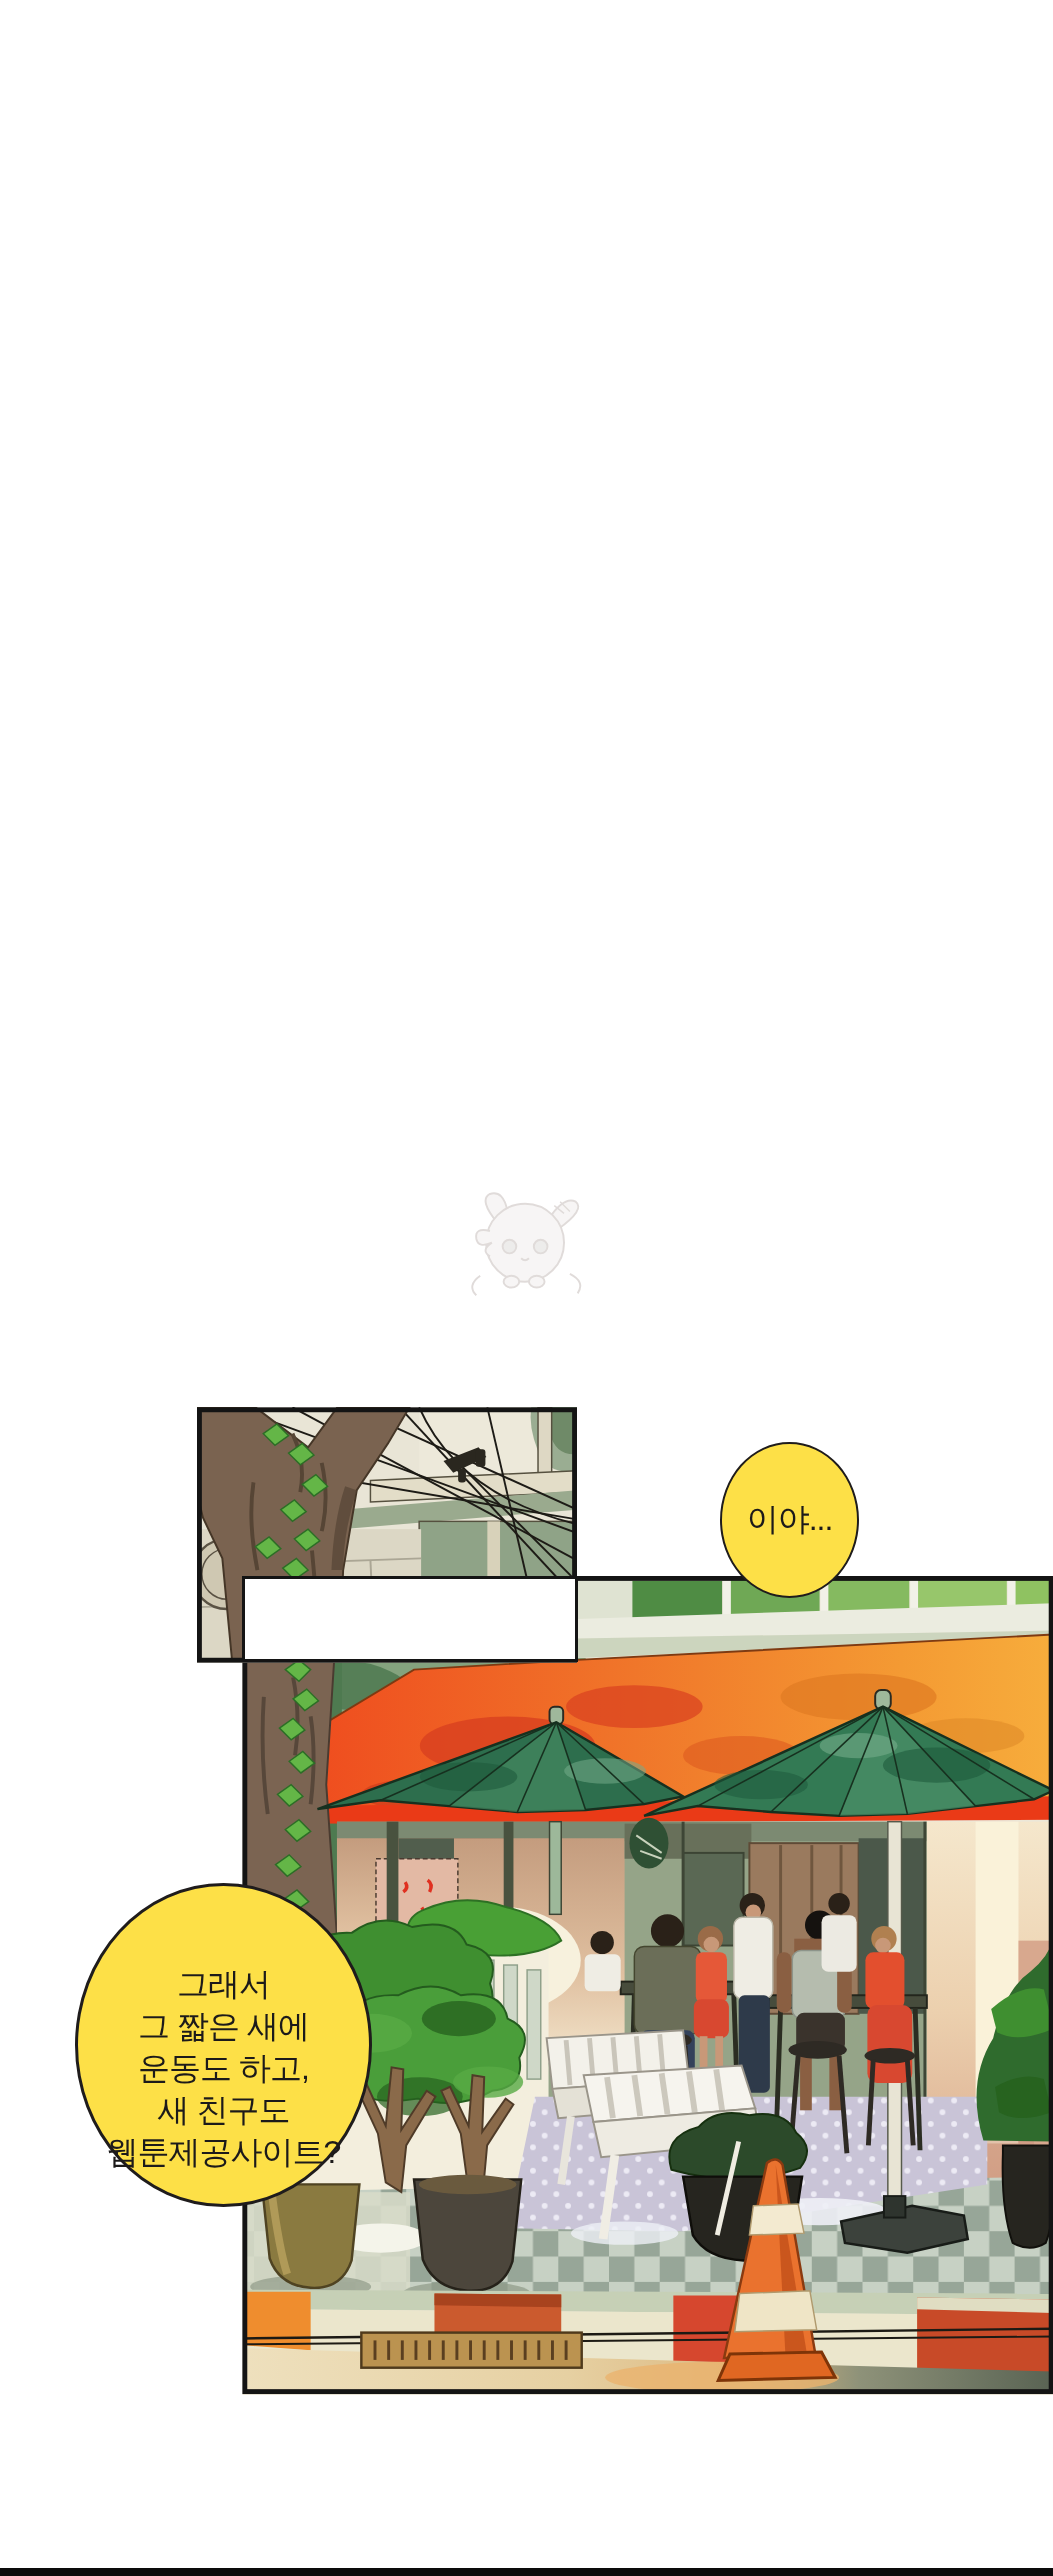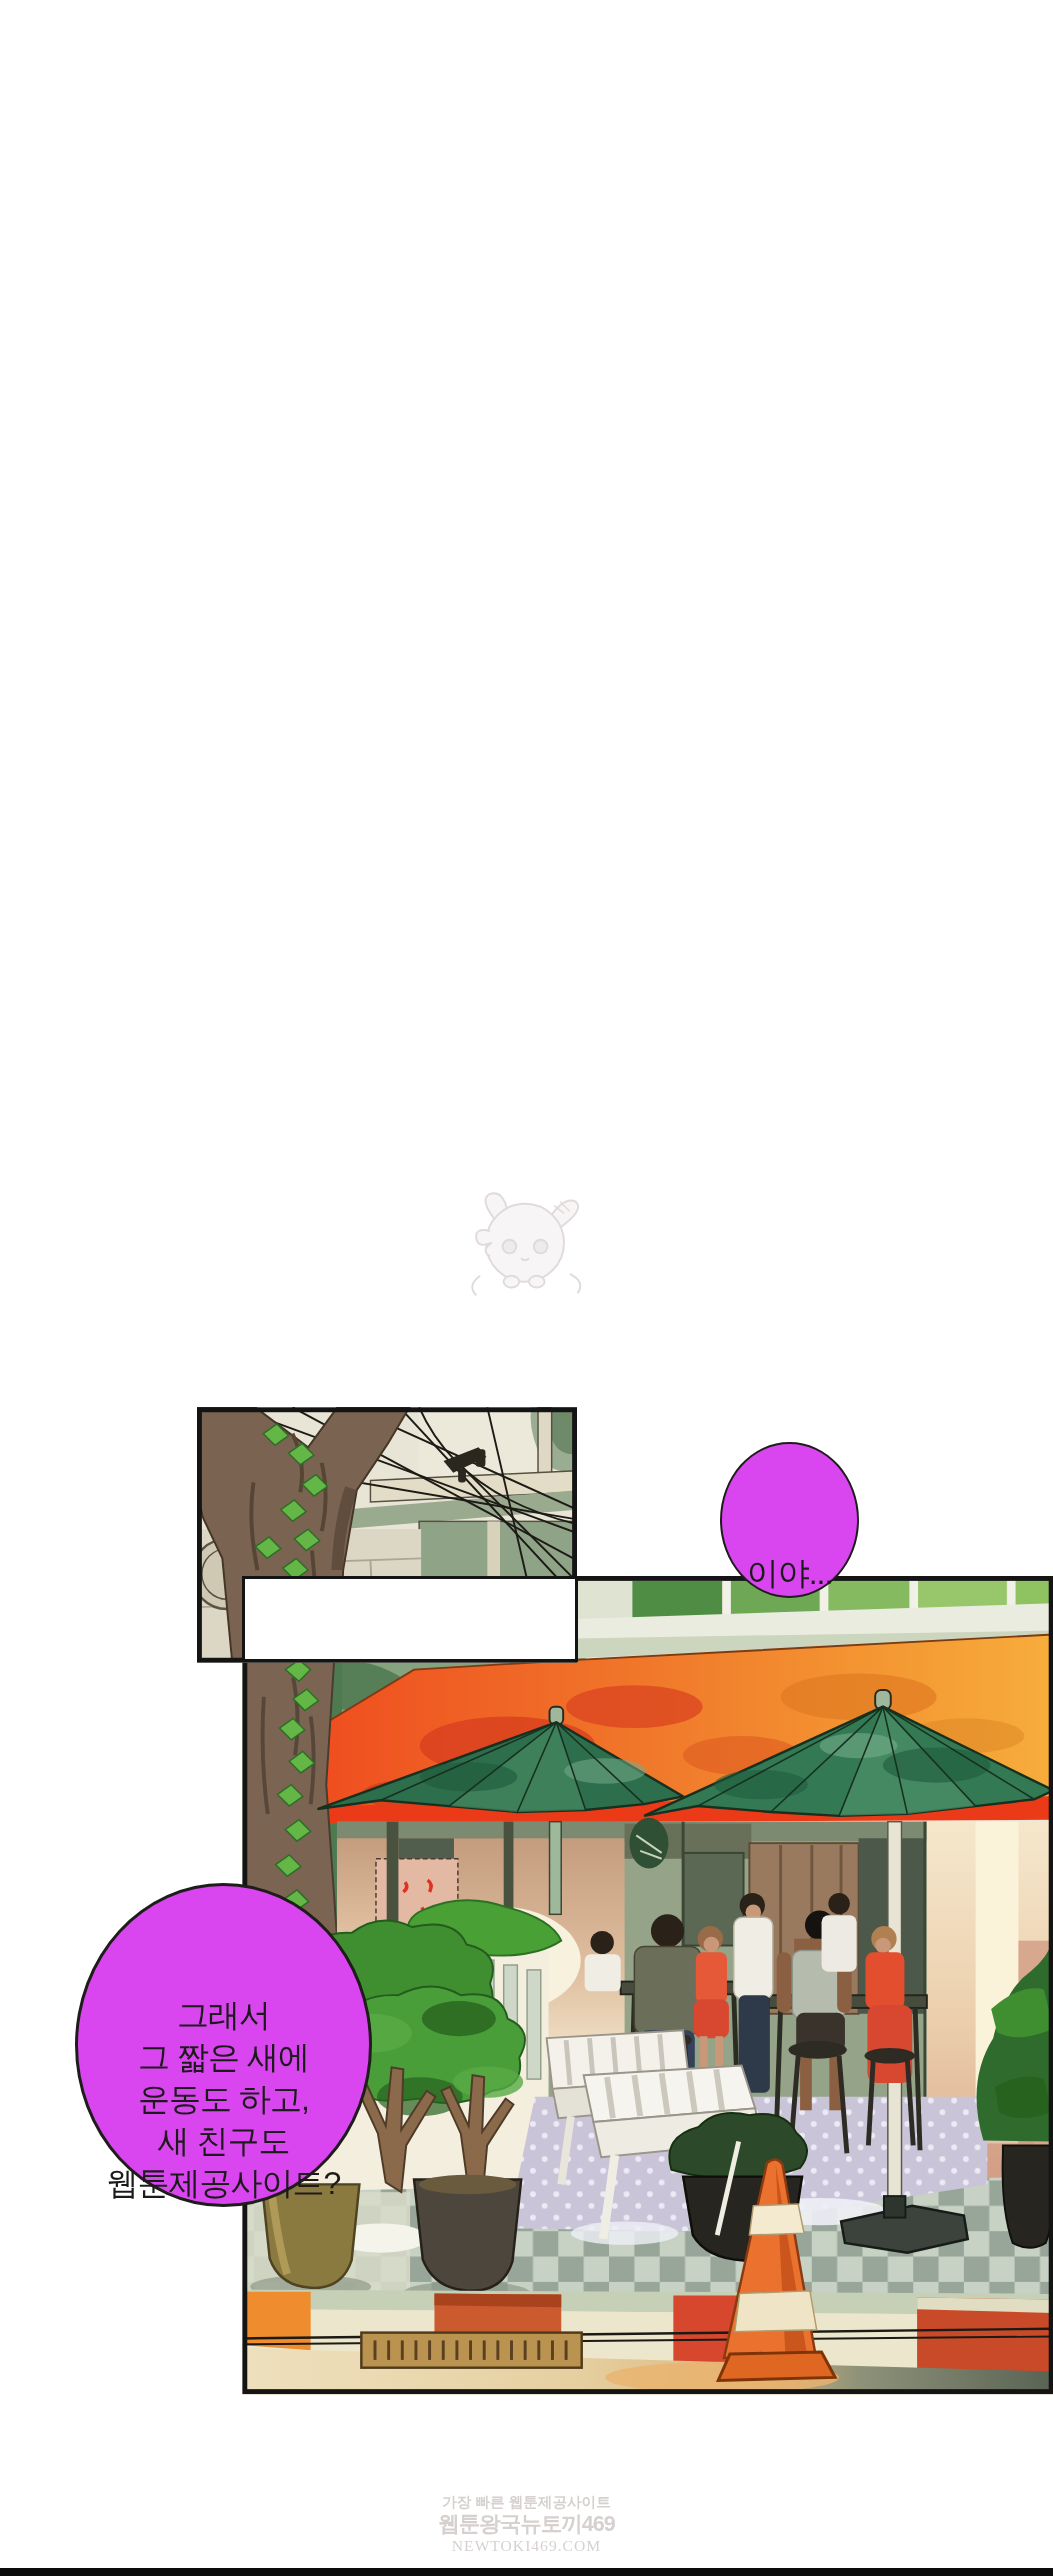--- a/index.html
+++ b/index.html
@@ -13,22 +13,22 @@
   #wm-text .l1{font-size:14.6px;font-weight:bold;letter-spacing:0;}
   #wm-text .l2{font-size:21.5px;font-weight:bold;letter-spacing:-1px;margin-top:2.9px;}
   #wm-text .l3{font-size:15.6px;font-family:"Liberation Serif","DejaVu Serif",serif;
                letter-spacing:1px;margin-top:2px;}
   
   #panel-main{left:242px;top:1576px;z-index:10;}
   #panel-topleft{left:197px;top:1407px;z-index:20;}
   #blank-box{left:242px;top:1576px;width:336px;height:86px;background:#ffffff;
              border:3.9px solid #141414;box-sizing:border-box;z-index:30;}
   
-  .bubble{background:#d946ef;border:3.9px solid #1f1c1c;border-radius:50%;
-          box-sizing:border-box;display:flex;align-items:flex-end;justify-content:center;
+  .bubble{background:#fde047;border:3.9px solid #1f1c1c;border-radius:50%;
+          box-sizing:border-box;display:flex;align-items:center;justify-content:center;
           z-index:40;color:#1c1a1a;text-align:center;}
   #bubble-right{left:720px;top:1442px;width:139px;height:156px;border-width:2.9px;}
   #bubble-right .txt{font-size:32px;letter-spacing:-1px;}
   #bubble-left{left:75px;top:1883px;width:297px;height:324px;}
   #bubble-left .txt{font-size:32px;line-height:42px;letter-spacing:-1px;margin-top:46px;}
   #bottom-divider{left:0;top:2568px;width:1053px;height:7.8px;background:#0c0c0c;z-index:5;}
 </style>
 </head>
 <body>
 
@@ -448,25 +448,20 @@
       <circle cx="88" cy="52" r="40"></circle>
       <path d="M52,40 q-16,-4 -14,8 q2,10 16,4 M54,52 q-12,8 -2,14"></path>
       <circle cx="72" cy="56" r="7" fill="#eceae9"></circle>
       <circle cx="104" cy="56" r="7" fill="#eceae9"></circle>
       <path d="M84,68 q4,4 8,0" fill="none"></path>
       <ellipse cx="74" cy="92" rx="8" ry="6"></ellipse>
       <ellipse cx="100" cy="92" rx="8" ry="6"></ellipse>
       <path d="M42,86 q-14,10 -4,20 M134,84 q16,8 8,20" fill="none"></path>
     </g>
   </svg>
-  <div id="wm-text">
-    <div class="l1">가장 빠른 웹툰제공사이트</div>
-    <div class="l2">웹툰왕국뉴토끼469</div>
-    <div class="l3">NEWTOKI469.COM</div>
-  </div>
 </div>
 
 <div id="bubble-right" class="bubble abs">
   <div class="txt">이야...</div>
 </div>
 
 <div id="bubble-left" class="bubble abs">
   <div class="txt">
     <div>그래서</div>
     <div>그 짧은 새에</div>

